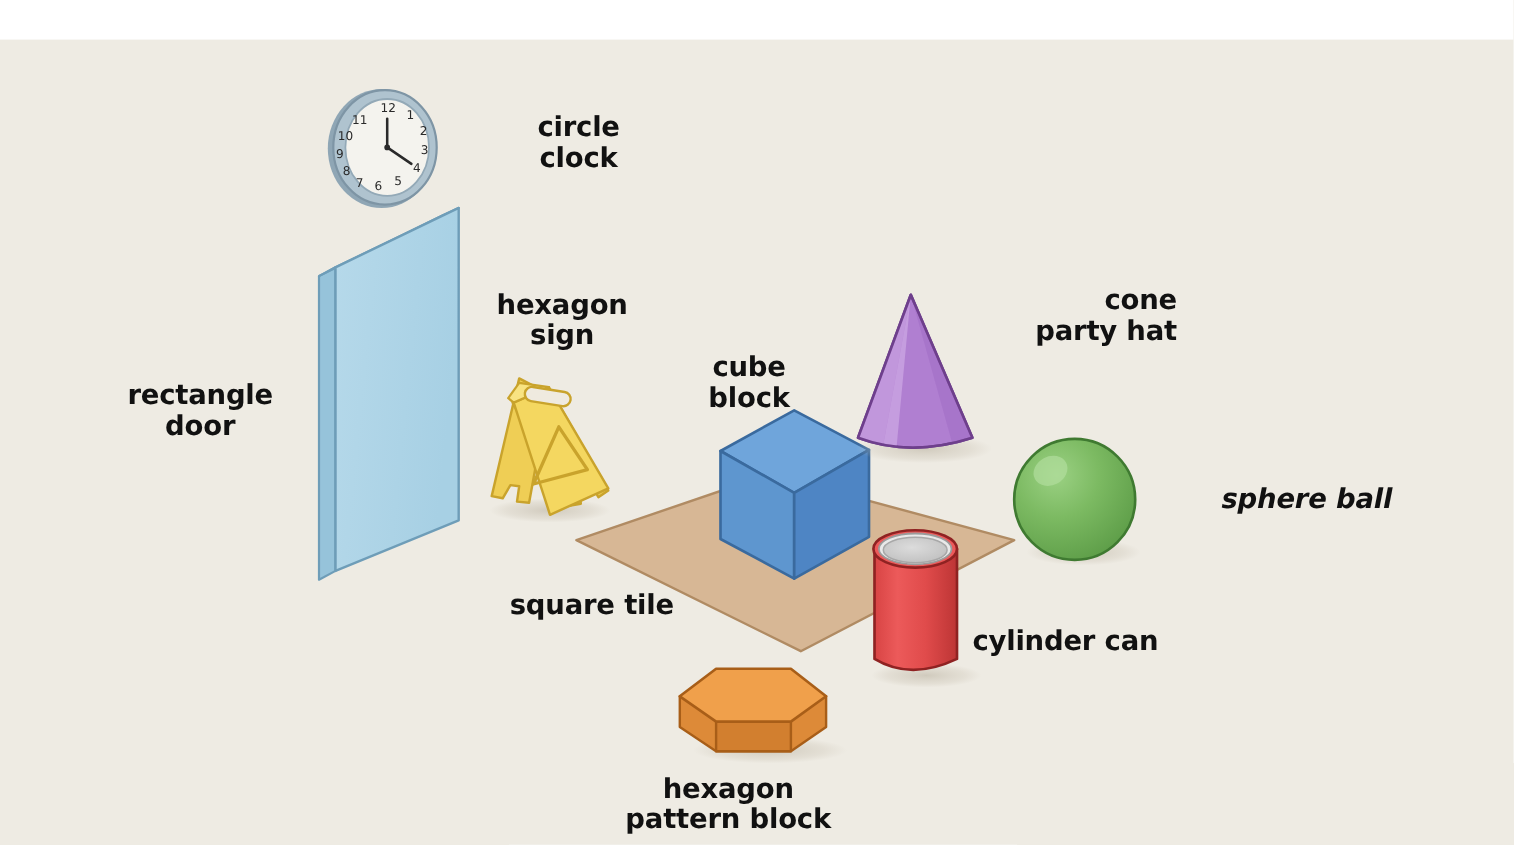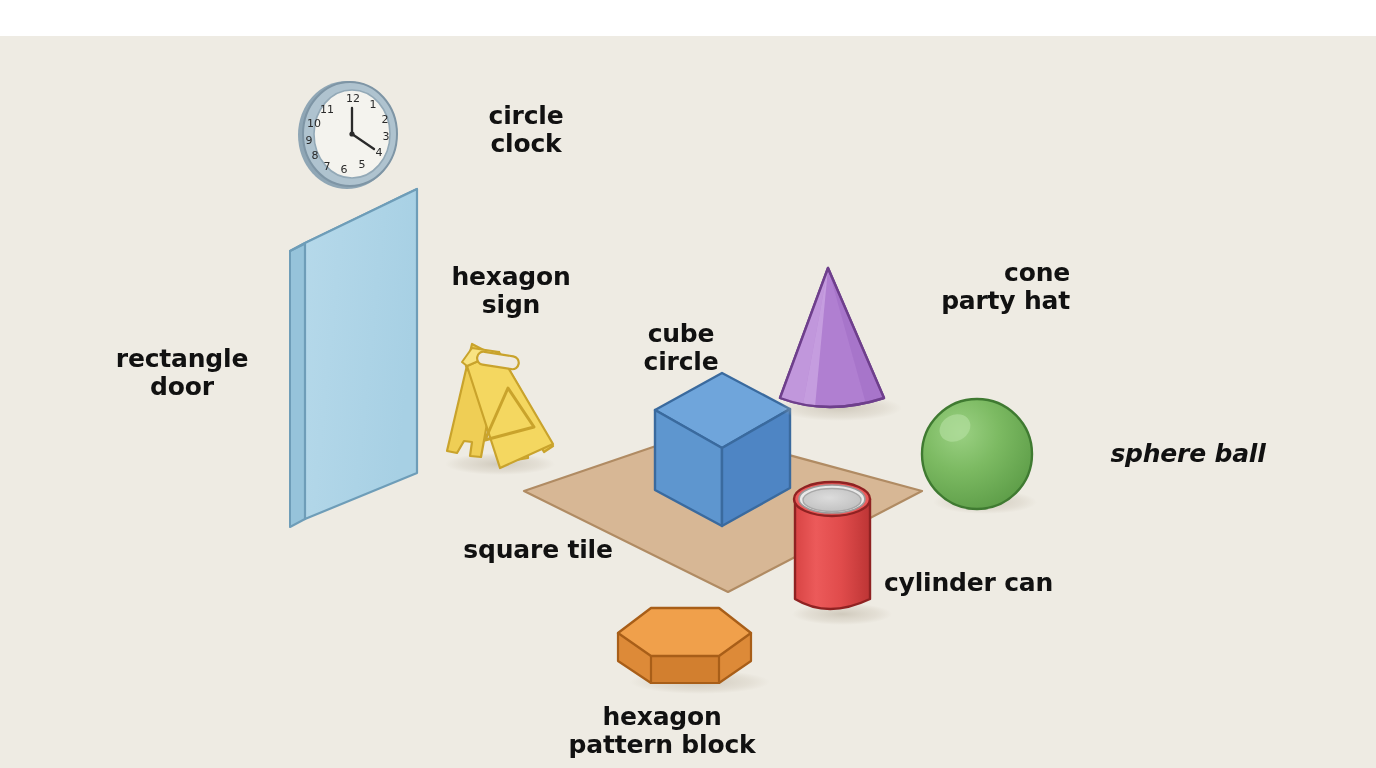--- a/index.html
+++ b/index.html
@@ -186,21 +186,21 @@
   <div class="label" id="label-clock">circle
 clock</div>
 
   <div class="label" id="label-door">rectangle
 door</div>
 
   <div class="label" id="label-triangle">hexagon
 sign</div>
 
   <div class="label" id="label-cube">cube
-circle</div>
+block</div>
 
   <div class="label" id="label-cone">cone
 party hat</div>
 
   <div class="label" id="label-sphere">sphere ball</div>
 
   <div class="label" id="label-square">square tile</div>
 
   <div class="label" id="label-cylinder">cylinder can</div>
 

